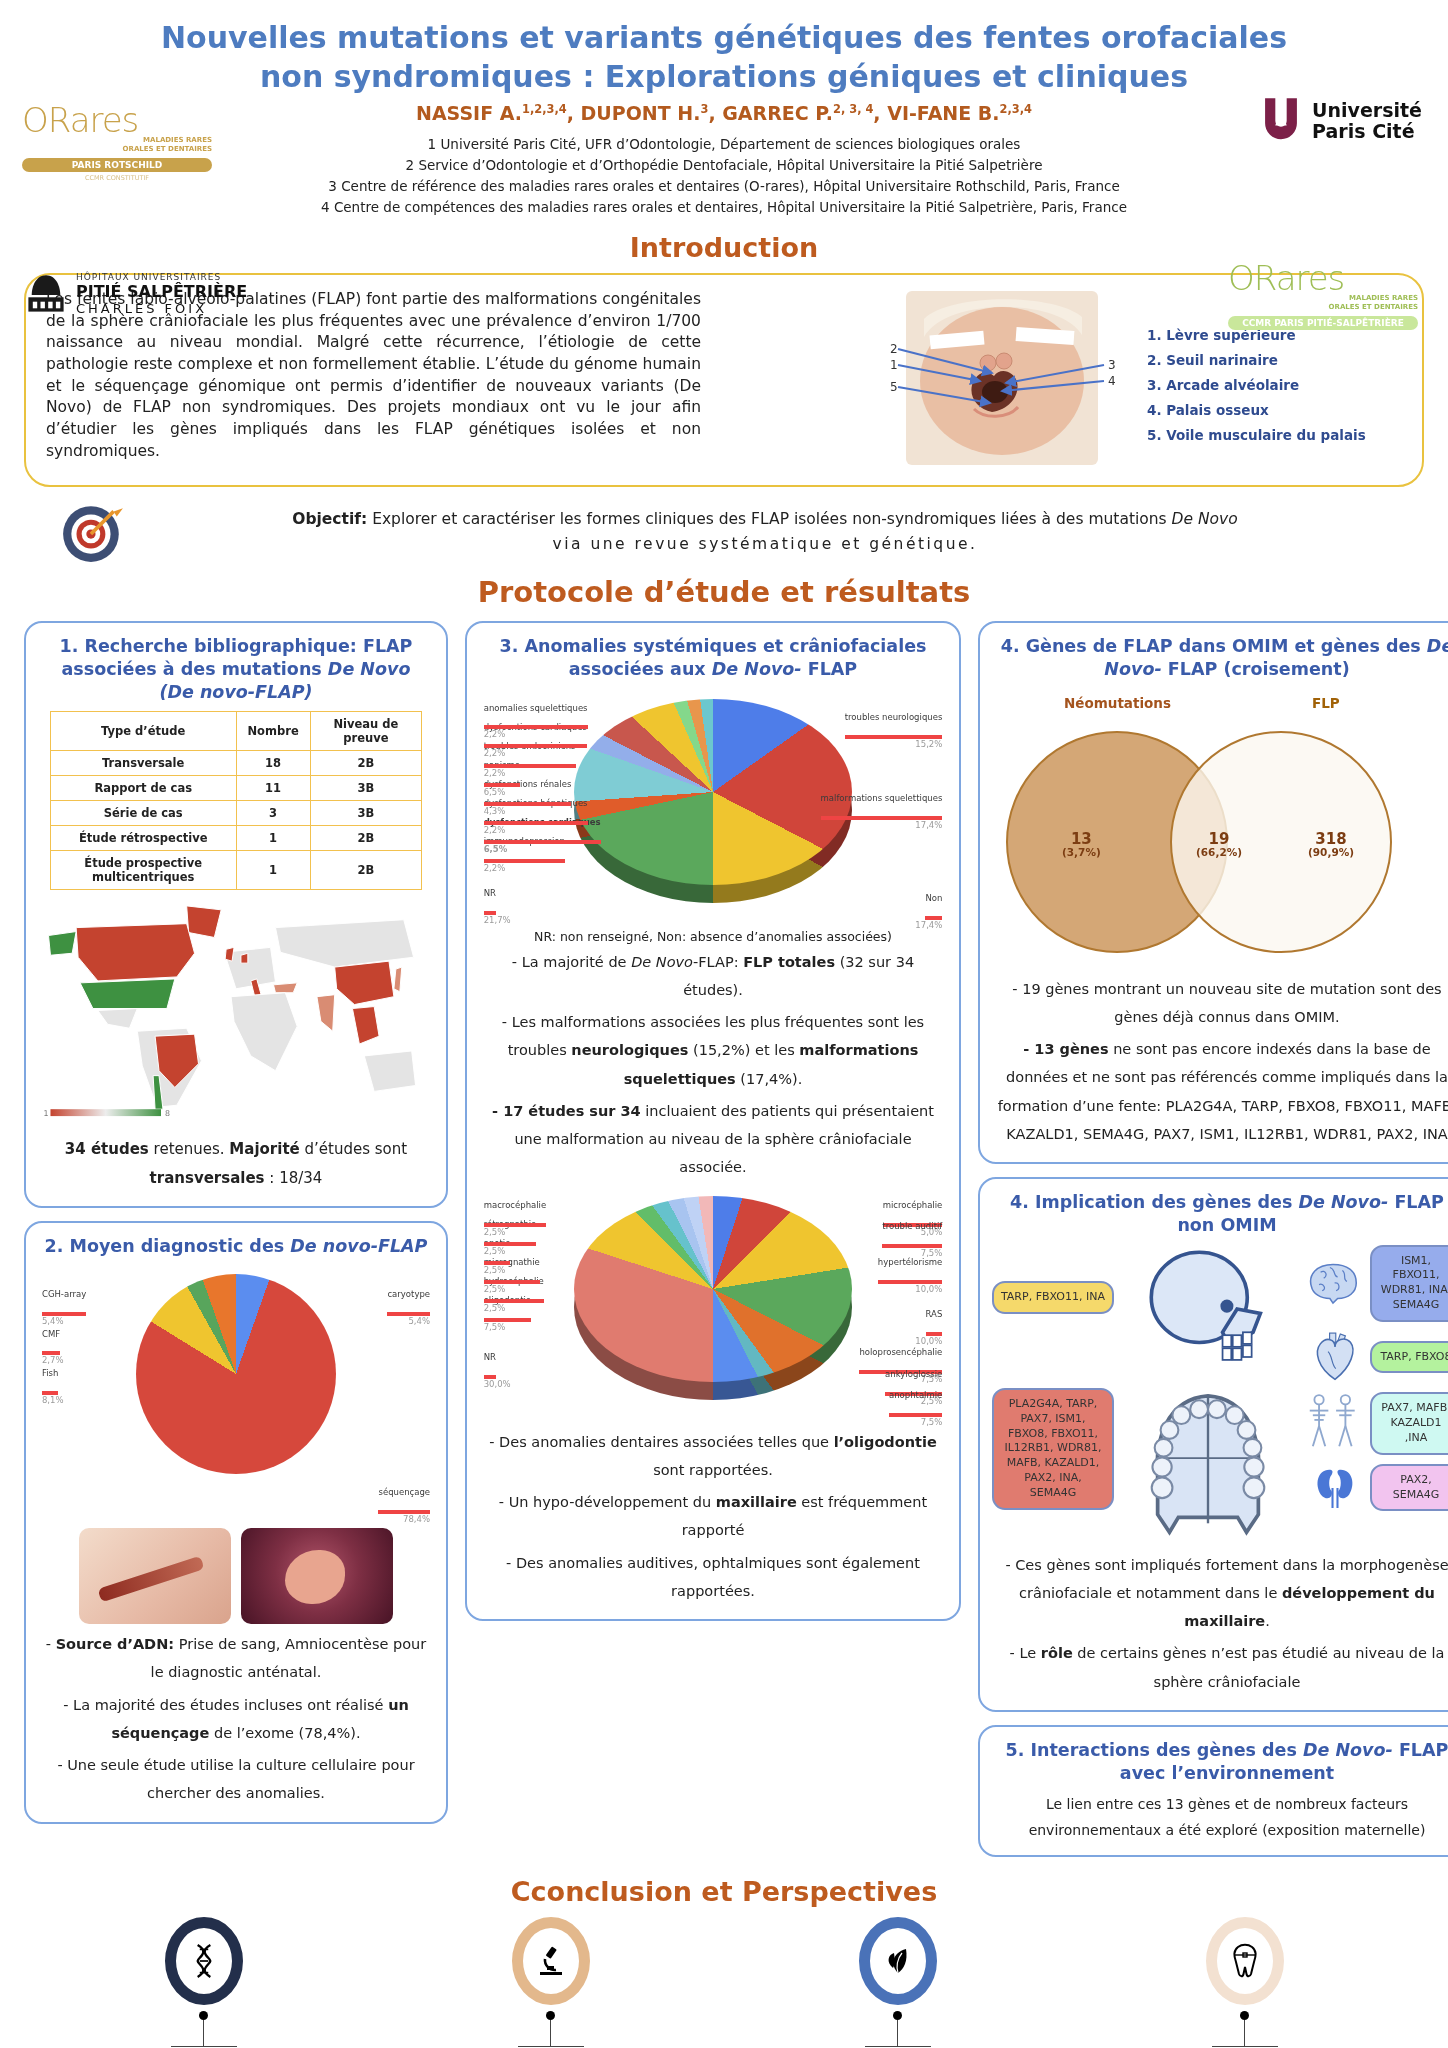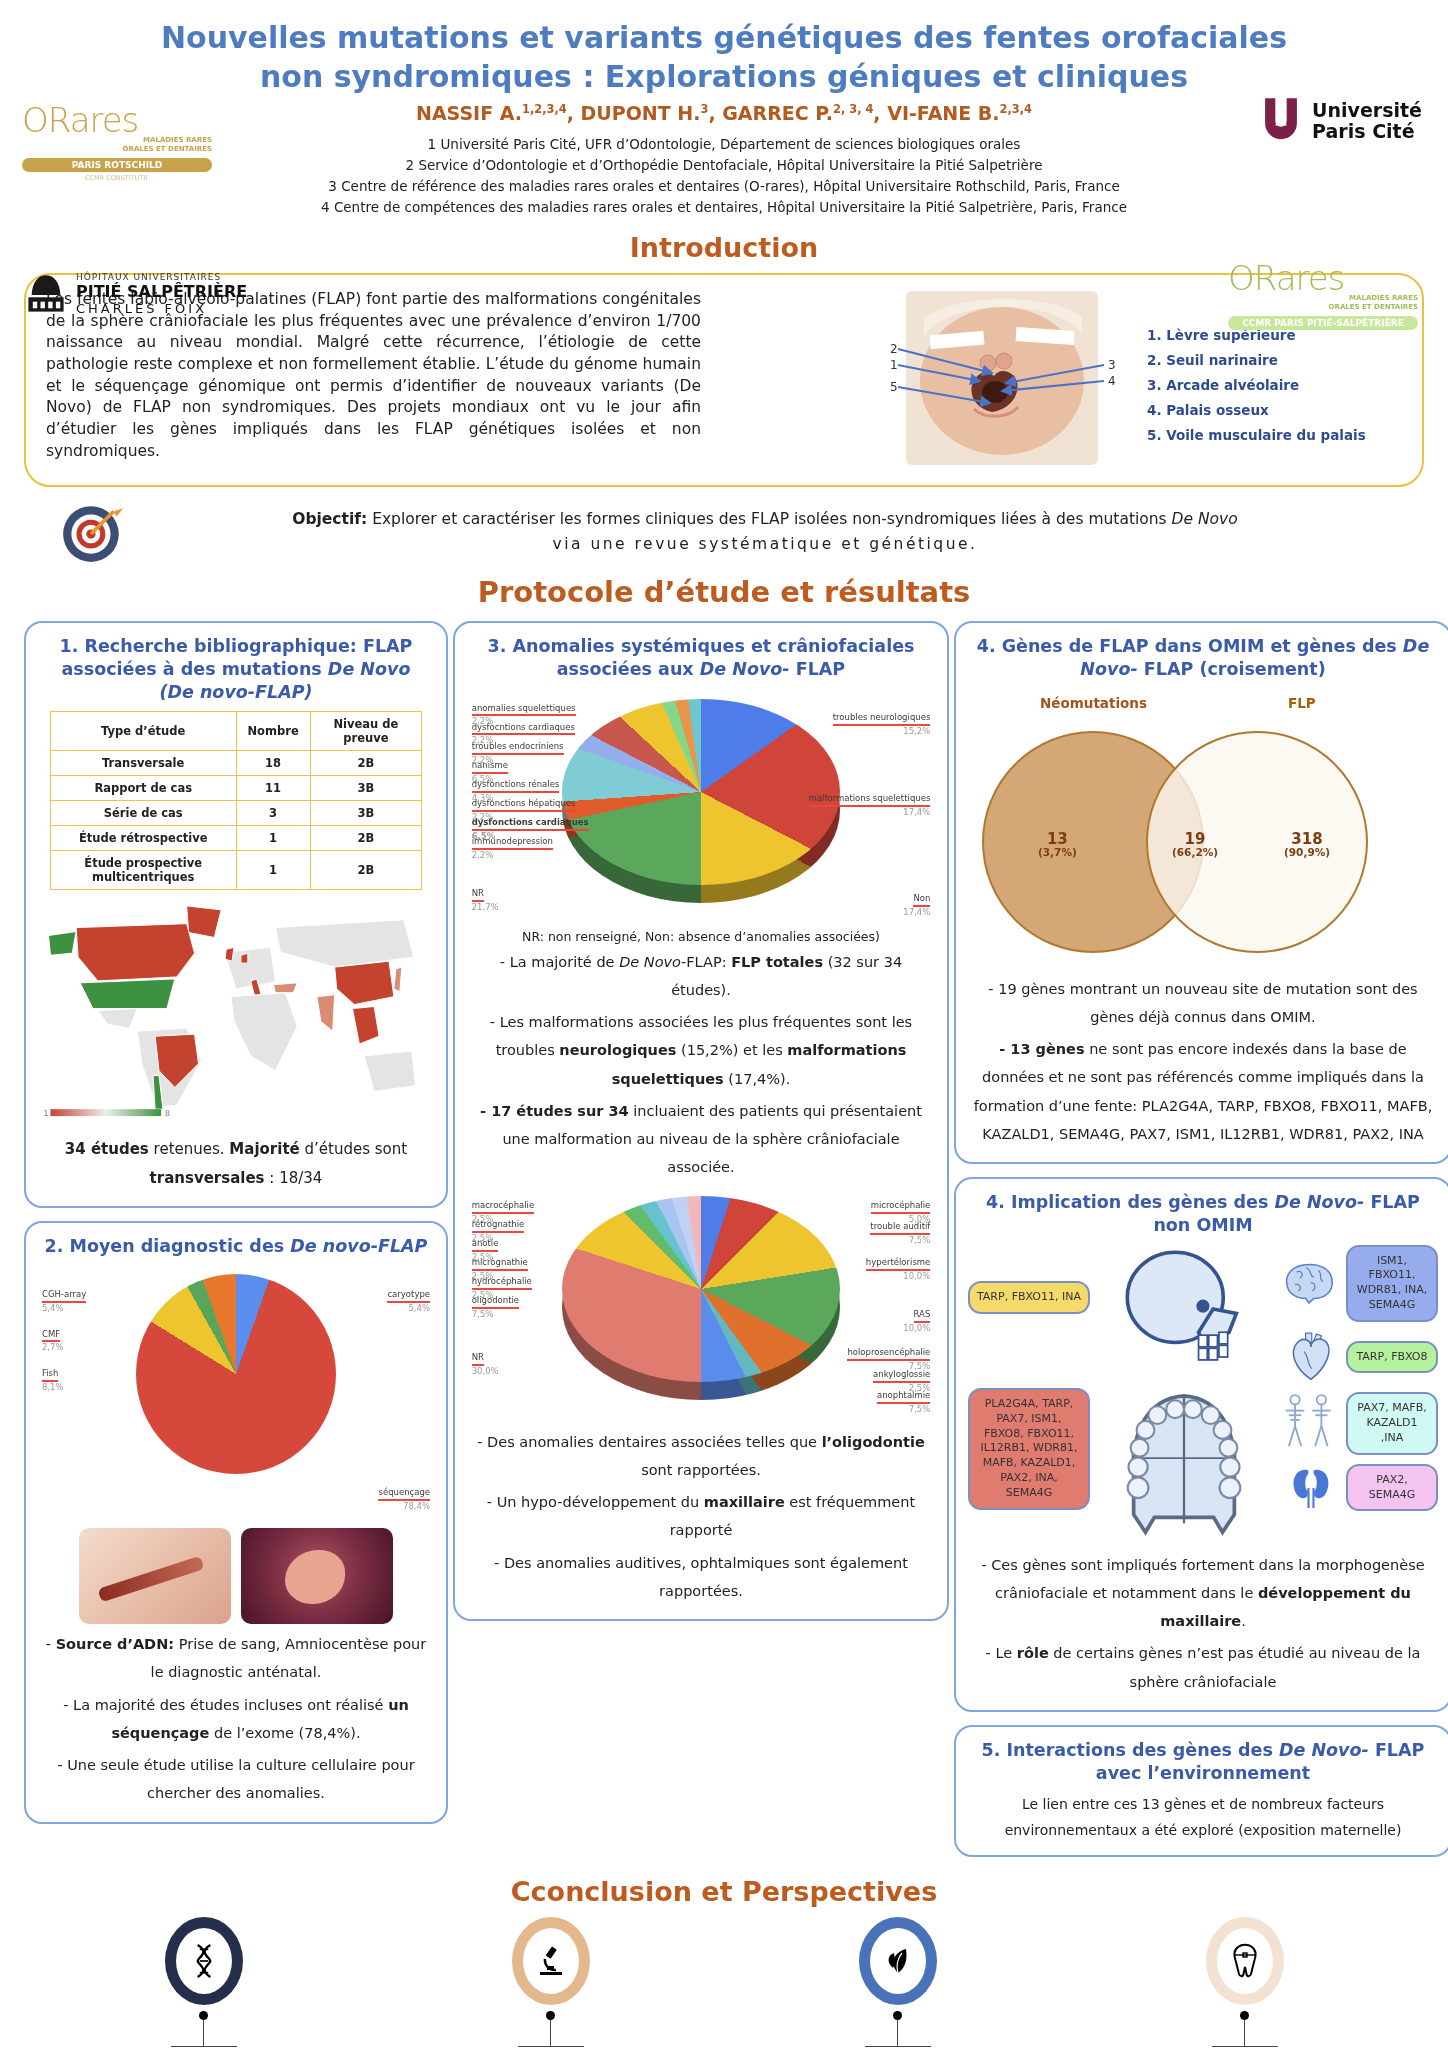--- a/index.html
+++ b/index.html
@@ -36,41 +36,41 @@
   .intro-par{width:655px;text-align:justify;font-size:15.5px;line-height:1.4}
   .intro-photo{width:235px;flex:none;margin-left:auto}
   .intro-legend{width:255px;flex:none;margin-top:34px}
   .intro-legend div{color:#2F4B8F;font-weight:bold;font-size:13.5px;line-height:1.85}
   
   .objectif{display:flex;align-items:center;gap:16px;margin:4px 60px}
   .obj-text{flex:1;text-align:center;font-size:15.5px;line-height:1.6}
   .obj-l2{letter-spacing:2.5px}
   .proto-head{color:var(--orange);font-weight:bold;font-size:29px;text-align:center;margin:10px 0 12px}
   
-  .cols{display:flex;gap:5px;padding:0 24px;align-items:flex-start}
+  .cols{display:flex;gap:17px;padding:0 24px;align-items:flex-start}
   .col1{width:424px;flex:none}.col2{width:496px;flex:none}.col3{flex:1}
   .pbox{border:2.5px solid var(--boxblue);border-radius:18px;padding:10px 12px;background:#fff;margin-bottom:13px}
   .pbox h3{color:var(--headblue);font-size:17.5px;text-align:center;margin:2px 4px 8px;line-height:1.3;font-weight:bold}
   
   table.studies{width:94%;margin:4px auto 8px;border-collapse:collapse;font-size:11.5px}
   table.studies th,table.studies td{border:1.5px solid #F2C14E;padding:5px 4px;text-align:center;font-weight:bold}
   
   .mapwrap{margin:2px 0}
   .note{font-size:15px;line-height:1.9;text-align:center;margin:8px 4px 4px}
   
   .pie2wrap{position:relative;height:248px}
   .pie-flat{width:200px;height:200px;border-radius:50%;margin:16px auto 0}
   .p3wrap{position:relative;height:238px}
   .p3{position:absolute;left:50%;top:10px;transform:translateX(-50%);width:278px;height:208px}
   .p3-rim{position:absolute;top:18px;left:0;width:100%;height:186px;border-radius:50%;filter:brightness(.62)}
   .p3-top{position:absolute;top:0;left:0;width:100%;height:186px;border-radius:50%}
   .pie-labels{position:absolute;inset:0;pointer-events:none}
   .pielabel{position:absolute;font-size:8.5px;line-height:1.25;max-width:140px}
   .pl-r{text-align:right}
-  .pl-n{color:#3b3b3b;border-bottom:2px solid #ef4444;display:inline-block;padding-bottom:1px}
+  .pl-n{color:#3b3b3b;border-bottom:4px solid #ef4444;display:inline-block;padding-bottom:12px}
   .pl-p{color:#9a9a9a}
   .caption{text-align:center;font-size:12.5px;margin:2px 0 0}
   .bullets div{font-size:14.5px;line-height:1.95;text-align:center;margin:4px 2px}
   .photos{display:flex;gap:10px;justify-content:center;margin:6px 0}
   .ph{width:152px;height:96px;border-radius:10px;position:relative;overflow:hidden}
   .ph-blood{background:linear-gradient(135deg,#F3DCCB,#E6B9A5 60%,#D9A38C)}
   .ph-blood::after{content:"";position:absolute;left:18px;top:44px;width:108px;height:14px;background:linear-gradient(90deg,#8E2B20,#C16A55);border-radius:6px;transform:rotate(-18deg)}
   .ph-fetus{background:radial-gradient(circle at 50% 45%,#B2556A 0%,#7E2F44 45%,#471325 100%)}
   .ph-fetus::after{content:"";position:absolute;left:44px;top:22px;width:60px;height:54px;background:#E8A58F;border-radius:58% 42% 55% 45%}
   

